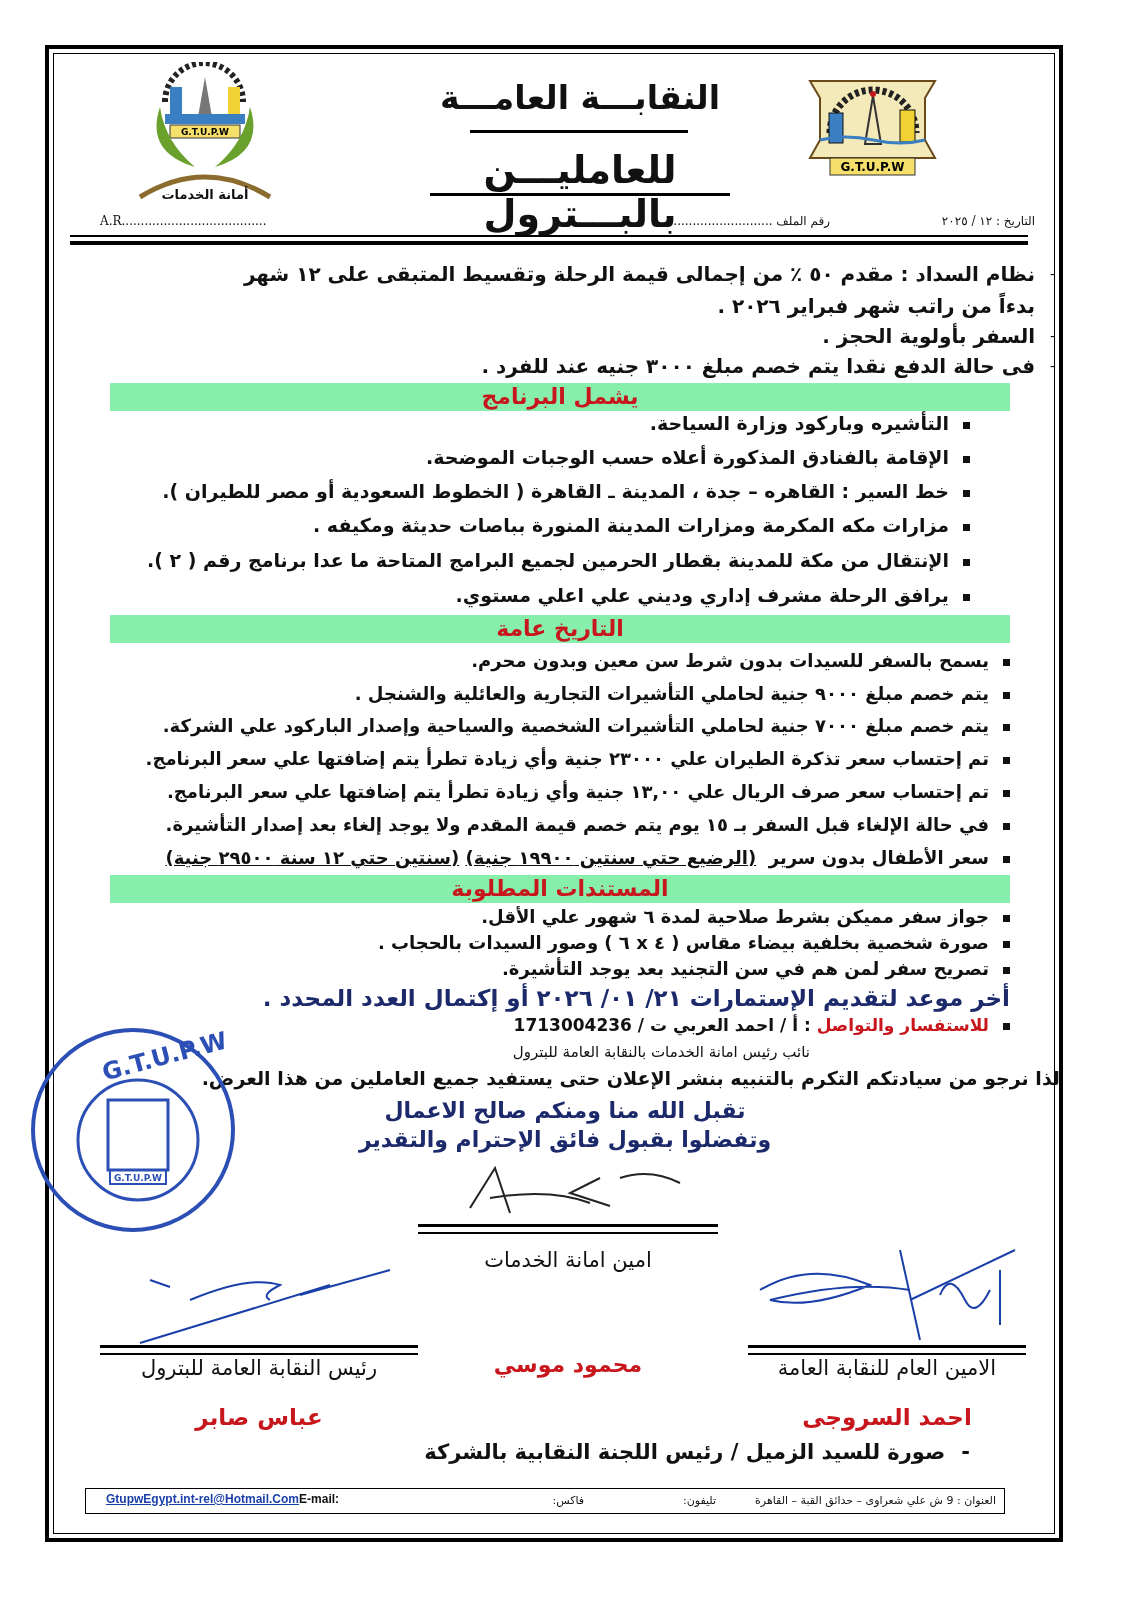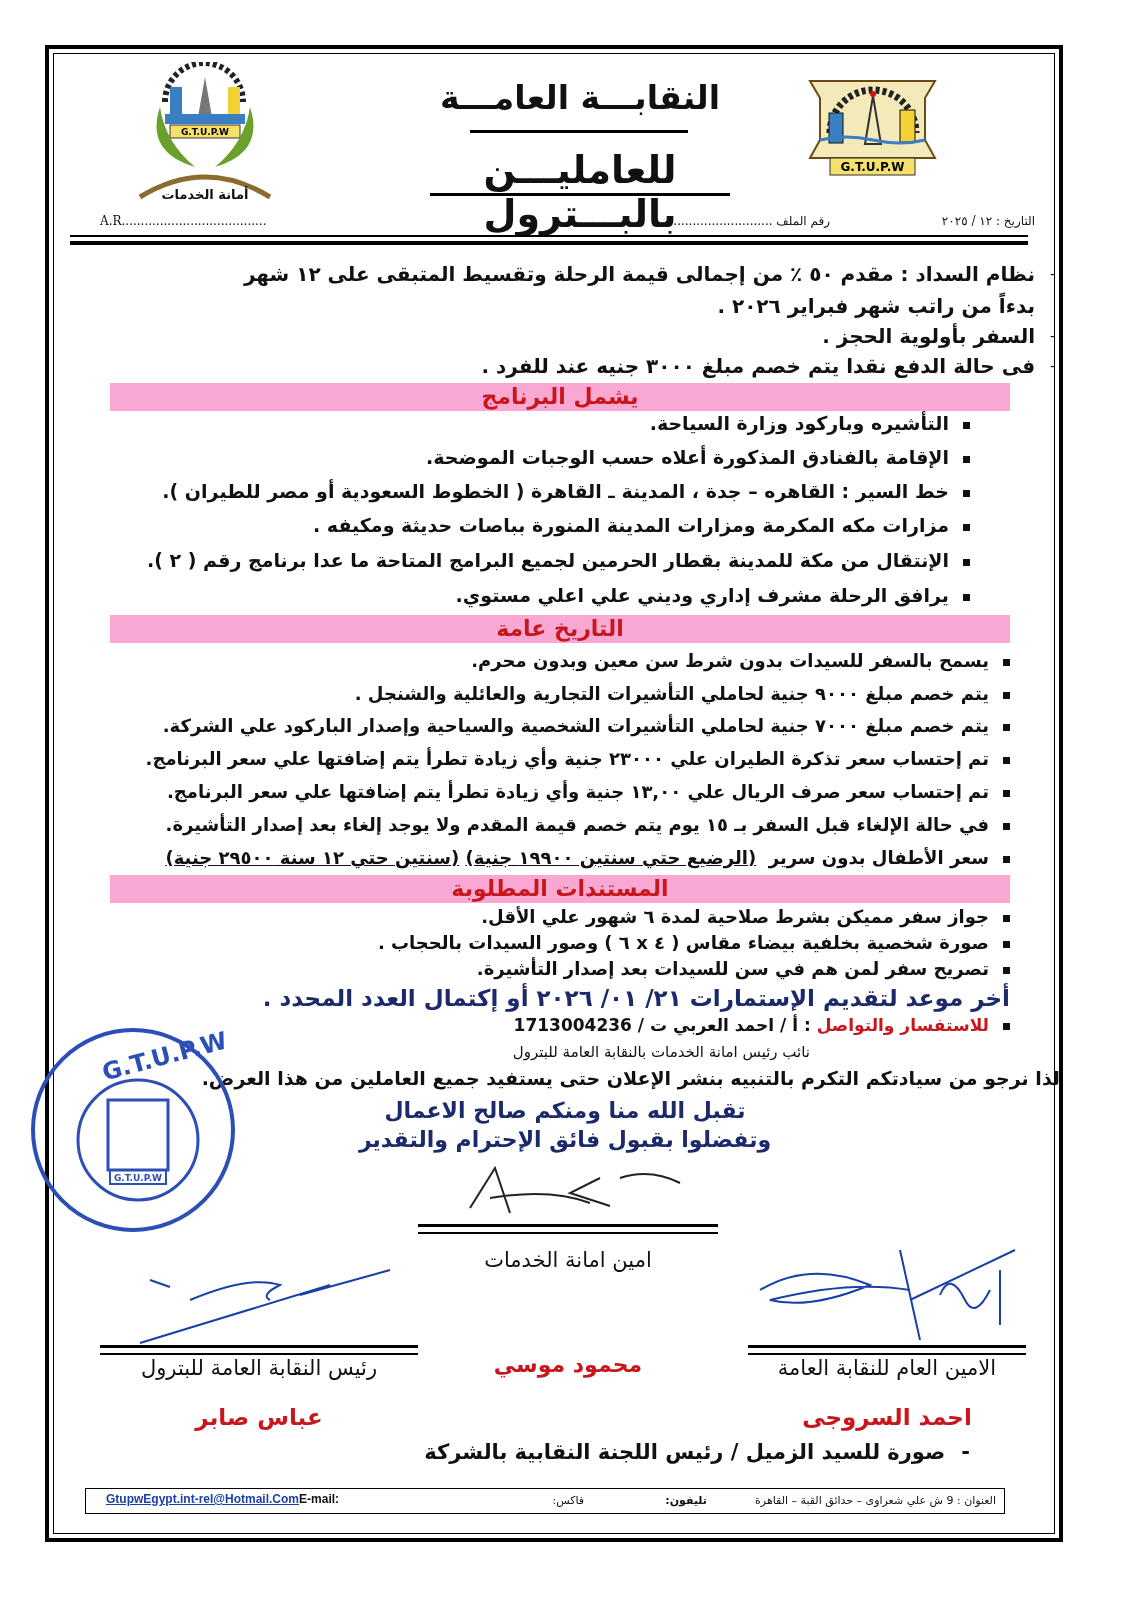--- a/index.html
+++ b/index.html
@@ -14,21 +14,21 @@
   .title1-line{position:absolute;left:470px;top:130px;width:218px;height:3px;background:#000;}
   .title2{position:absolute;left:410px;top:148px;width:340px;text-align:center;font-size:38px;font-weight:bold;direction:rtl;}
   .title2-line{position:absolute;left:430px;top:193px;width:300px;height:3px;background:#000;}
   .meta-row{position:absolute;top:214px;font-family:"DejaVu Serif",serif;font-size:12px;}
   .rule-thin{position:absolute;left:70px;width:958px;height:2px;background:#000;}
   .rule-thick{position:absolute;left:70px;width:958px;height:4px;background:#000;}
   
   .line{position:absolute;right:95px;direction:rtl;text-align:right;font-weight:bold;white-space:nowrap;margin-left:25px;}
   .dash{position:absolute;right:75px;font-size:14px;}
   .heavy{font-size:20px;letter-spacing:0.5px;}
-  .sec-bar{position:absolute;left:110px;width:900px;height:28px;background:#f9a8d4;text-align:center;}
+  .sec-bar{position:absolute;left:110px;width:900px;height:28px;background:#86efac;text-align:center;}
   .sec-bar span{color:#c8161d;font-weight:bold;font-size:22px;line-height:28px;direction:rtl;}
   .blt{position:absolute;direction:rtl;text-align:right;font-weight:bold;font-size:19px;white-space:nowrap;}
   .sq{display:inline-block;width:7px;height:7px;background:#111;margin-left:14px;vertical-align:middle;}
   .u{text-decoration:underline;}
   .navy{color:#1c2a6b;}
   .red{color:#c8161d;}
   .sign-line{position:absolute;height:5px;border-top:3px solid #000;border-bottom:2px solid #000;}
   .footer-box{position:absolute;left:85px;top:1488px;width:920px;height:26px;border:1.5px solid #000;box-sizing:border-box;font-size:11px;}
   .footer-box .cell{position:absolute;top:5px;}
 </style>
@@ -100,21 +100,21 @@
 <div class="blt" style="right:120px;top:683px;font-size:18px;"><span class="sq" style="float:right;margin-top:9px;"></span><span>يتم خصم مبلغ ٩٠٠٠ جنية لحاملي التأشيرات التجارية والعائلية والشنجل .</span></div>
 <div class="blt" style="right:120px;top:715px;font-size:18px;"><span class="sq" style="float:right;margin-top:9px;"></span><span>يتم خصم مبلغ ٧٠٠٠ جنية لحاملي التأشيرات الشخصية والسياحية وإصدار الباركود علي الشركة.</span></div>
 <div class="blt" style="right:120px;top:748px;font-size:18px;"><span class="sq" style="float:right;margin-top:9px;"></span><span>تم إحتساب سعر تذكرة الطيران علي ٢٣٠٠٠ جنية وأي زيادة تطرأ يتم إضافتها علي سعر البرنامج.</span></div>
 <div class="blt" style="right:120px;top:781px;font-size:18px;"><span class="sq" style="float:right;margin-top:9px;"></span><span>تم إحتساب سعر صرف الريال علي ١٣,٠٠ جنية وأي زيادة تطرأ يتم إضافتها علي سعر البرنامج.</span></div>
 <div class="blt" style="right:120px;top:814px;font-size:18px;"><span class="sq" style="float:right;margin-top:9px;"></span><span>في حالة الإلغاء قبل السفر بـ ١٥ يوم يتم خصم قيمة المقدم ولا يوجد إلغاء بعد إصدار التأشيرة.</span></div>
 <div class="blt" style="right:120px;top:847px;font-size:18px;"><span class="sq" style="float:right;margin-top:9px;"></span><span>سعر الأطفال بدون سرير</span>&nbsp;&nbsp;<span class="u">(الرضيع حتي سنتين ١٩٩٠٠ جنية)</span>&nbsp;<span class="u">(سنتين حتي ١٢ سنة ٢٩٥٠٠ جنية)</span></div>
 
 <div class="sec-bar" style="top:875px;"><span>المستندات المطلوبة</span></div>
 <div class="blt" style="right:120px;top:906px;font-size:18px;"><span class="sq" style="float:right;margin-top:9px;"></span><span>جواز سفر مميكن بشرط صلاحية لمدة ٦ شهور علي الأقل.</span></div>
 <div class="blt" style="right:120px;top:932px;font-size:18px;"><span class="sq" style="float:right;margin-top:9px;"></span><span>صورة شخصية بخلفية بيضاء مقاس ( ٤ x ٦ ) وصور السيدات بالحجاب .</span></div>
-<div class="blt" style="right:120px;top:958px;font-size:18px;"><span class="sq" style="float:right;margin-top:9px;"></span><span>تصريح سفر لمن هم في سن للسيدات بعد إصدار التأشيرة.</span></div>
+<div class="blt" style="right:120px;top:958px;font-size:18px;"><span class="sq" style="float:right;margin-top:9px;"></span><span>تصريح سفر لمن هم في سن التجنيد بعد يوجد التأشيرة.</span></div>
 
 <div class="blt navy" style="right:120px;top:985px;font-size:23px;">أخر موعد لتقديم الإستمارات ٢١/ ٠١/ ٢٠٢٦ أو إكتمال العدد المحدد .</div>
 
 <div class="blt" style="right:120px;top:1015px;font-size:17px;"><span class="sq" style="float:right;margin-top:8px;"></span><span class="red">للاستفسار والتواصل</span> <span>: أ / احمد العربي ت / 1713004236</span></div>
 <div class="blt" style="right:320px;top:1043px;font-size:15px;font-weight:normal;">نائب رئيس امانة الخدمات بالنقابة العامة للبترول</div>
 
 <div class="blt" style="right:70px;top:1067px;font-size:19px;">لذا نرجو من سيادتكم التكرم بالتنبيه بنشر الإعلان حتى يستفيد جميع العاملين من هذا العرض.</div>
 
 <div class="blt navy" style="left:0;width:1130px;text-align:center;top:1098px;font-size:22px;direction:rtl;">تقبل الله منا ومنكم صالح الاعمال</div>
 <div class="blt navy" style="left:0;width:1130px;text-align:center;top:1127px;font-size:22px;direction:rtl;">وتفضلوا بقبول فائق الإحترام والتقدير</div>
@@ -154,18 +154,18 @@
   </svg>
 </div>
 <div class="sign-line" style="left:748px;top:1345px;width:278px;"></div>
 <div class="blt" style="left:748px;width:278px;text-align:center;top:1356px;font-size:21px;font-weight:normal;">الامين العام للنقابة العامة</div>
 <div class="blt red" style="left:748px;width:278px;text-align:center;top:1404px;font-size:23px;">احمد السروجى</div>
 
 <div class="blt" style="right:160px;top:1440px;font-size:21px;"><span style="float:right;margin-left:16px;">-</span><span>صورة للسيد الزميل / رئيس اللجنة النقابية بالشركة</span></div>
 
 <div class="footer-box">
   <span class="cell rtl" style="right:8px;">العنوان : 9 ش علي شعراوى – حدائق القبة – القاهرة</span>
-  <span class="cell rtl" style="right:297px;font-weight:bold;">تليفون:</span>
+  <span class="cell rtl" style="right:288px;">تليفون:</span>
   <span class="cell rtl" style="right:420px;">فاكس:</span>
   <span class="cell" style="left:20px;top:3px;font-weight:bold;font-size:12px;font-family:'Liberation Sans',sans-serif;">
     <span class="u" style="color:#1a3fa8;">GtupwEgypt.int-rel@Hotmail.Com</span><span>E-mail:</span>
   </span>
 </div>
 
 </body></html>

